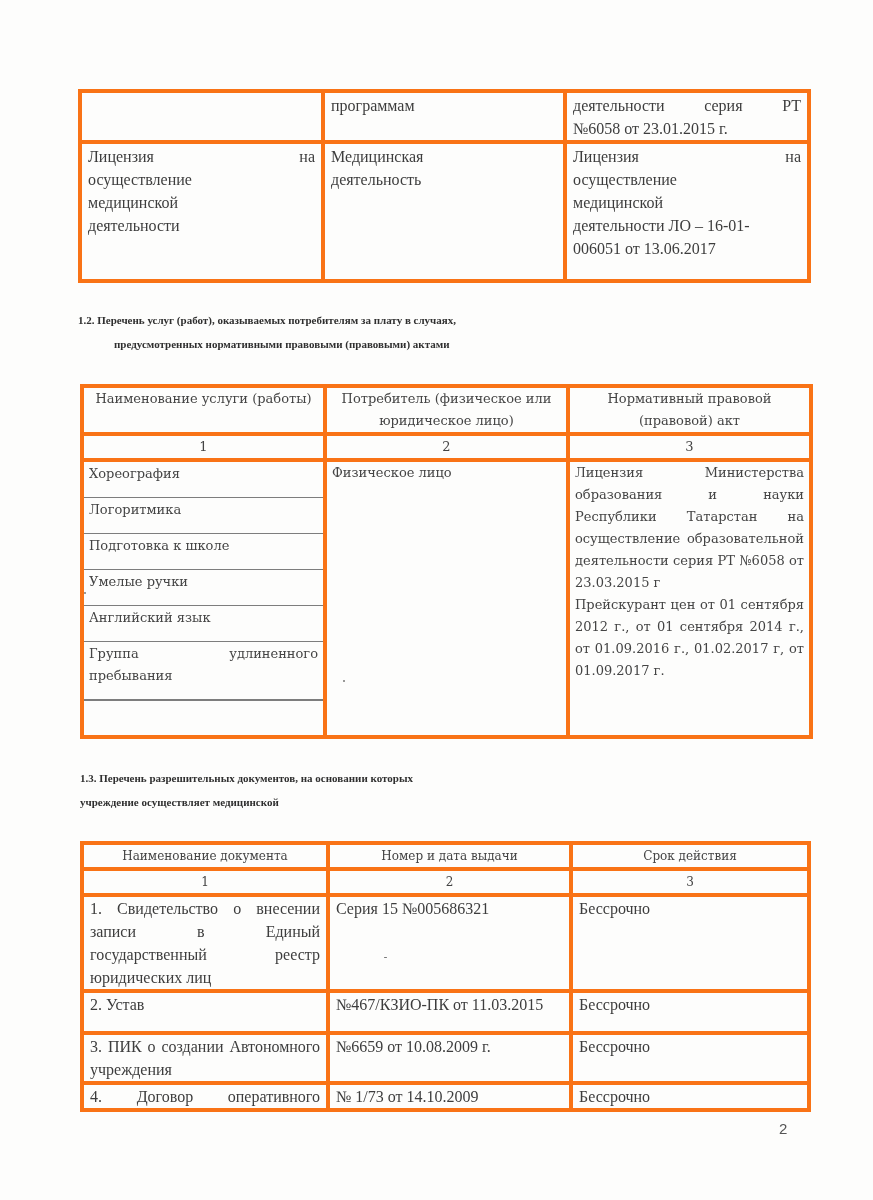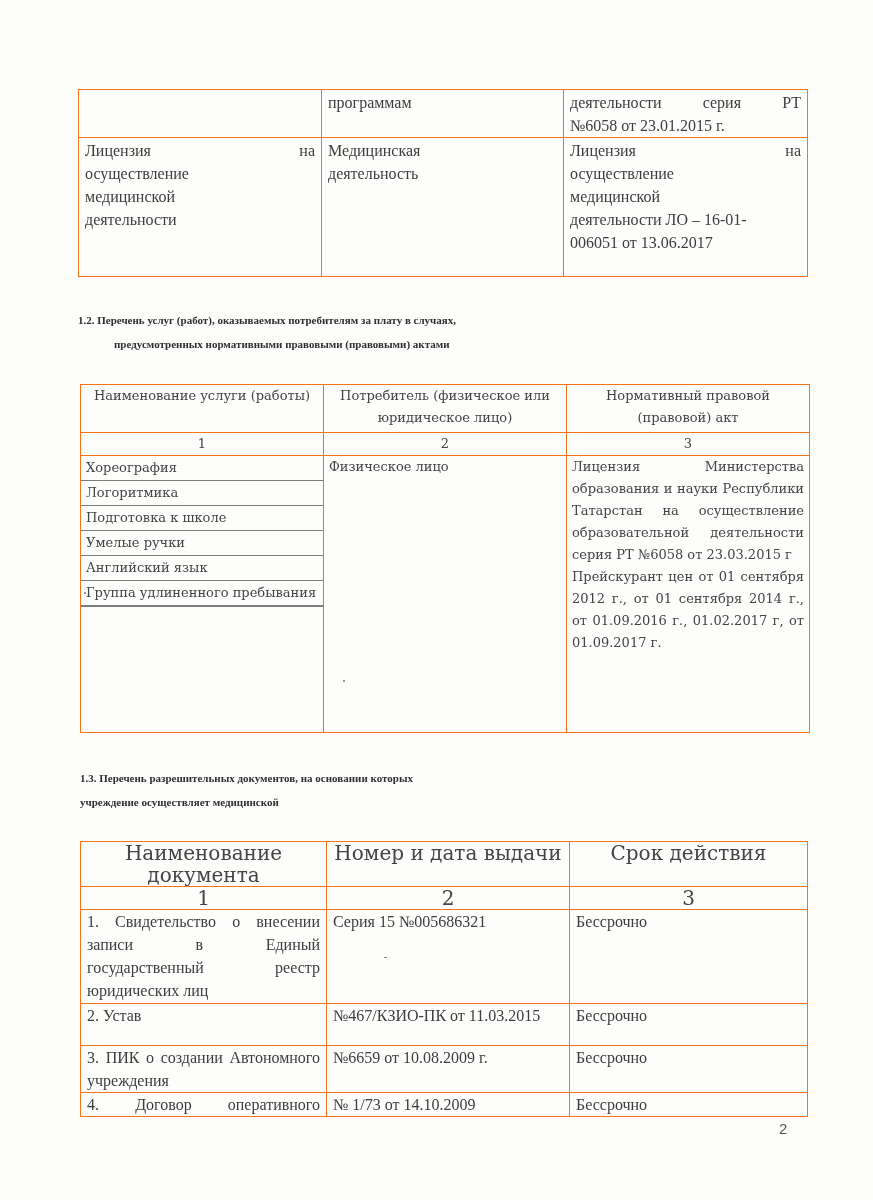--- a/index.html
+++ b/index.html
@@ -4,47 +4,47 @@
 <style>
   html, body { margin: 0; padding: 0; }
   body {
     width: 873px; height: 1200px; position: relative; overflow: hidden;
     background: #fdfdfc;
     color: #3a3a3a;
     font-family: "Liberation Serif", serif;
   }
   .tbl { position: absolute; border-collapse: collapse; table-layout: fixed; }
   .tbl td {
-    border: 1px solid #f97316;
+    border: 4px solid #f97316;
     vertical-align: top;
     padding: 1px 5px 0 5px;
     font-size: 16.5px;
     line-height: 21px;
     color: #3d3d3d;
     margin-top: 28px;
   }
   .just { text-align: justify; text-align-last: left; }
   .just-line { text-align: justify; text-align-last: justify; }
   .c { text-align: center; }
 
   
   #t1 { left: 78px; top: 89px; width: 729px; }
   #t1 td { font-family: "Liberation Serif", serif; font-size: 16px; line-height: 23px; padding: 1px 6px 0 6px; }
 
   
   #t2 { left: 80px; top: 384px; width: 729px; }
   #t2 td { font-family: "DejaVu Serif", serif; font-size: 13px; line-height: 22px; padding: 0 5px; color: #444; }
   #t2 td.inner { padding: 0; }
-  .svc { border-bottom: 1px solid #7d7d7d; padding: 1px 5px 1px 5px; min-height: 22px; }
+  .svc { border-bottom: 1px solid #7d7d7d; padding: 1px 5px 12px 5px; min-height: 22px; }
   .svc:last-child { border-bottom: none; }
 
   
   #t3 { left: 80px; top: 841px; width: 727px; }
   #t3 td { font-family: "Liberation Serif", serif; font-size: 16px; line-height: 23px; padding: 0 6px; }
-  #t3 tr.hdr td { font-family: "DejaVu Serif", serif; font-size: 20px; line-height: 22px; color: #444; }
+  #t3 tr.hdr td { font-family: "DejaVu Serif", serif; font-size: 12px; line-height: 22px; color: #444; }
 
   .heading {
     position: absolute; left: 78px; width: 735px;
     font-family: "Liberation Serif", serif; font-weight: bold;
     font-size: 11px; line-height: 24px; color: #2f2f2f;
   }
   #h12 { top: 308px; }
   #h12 .l2 { padding-left: 36px; display: block; }
   #h13 { top: 766px; text-align: left; left: 80px; width: 740px; }
 

